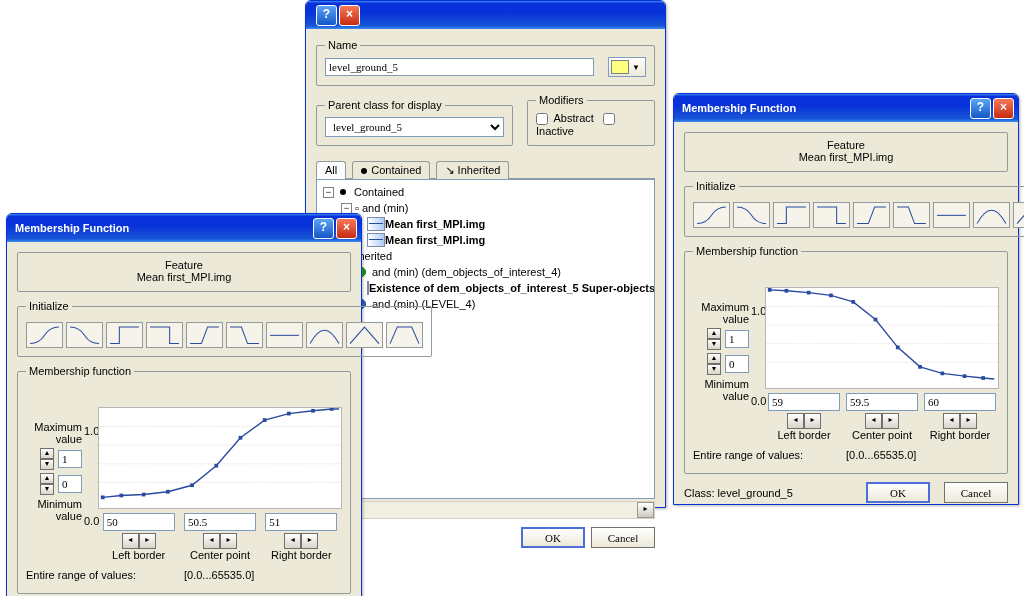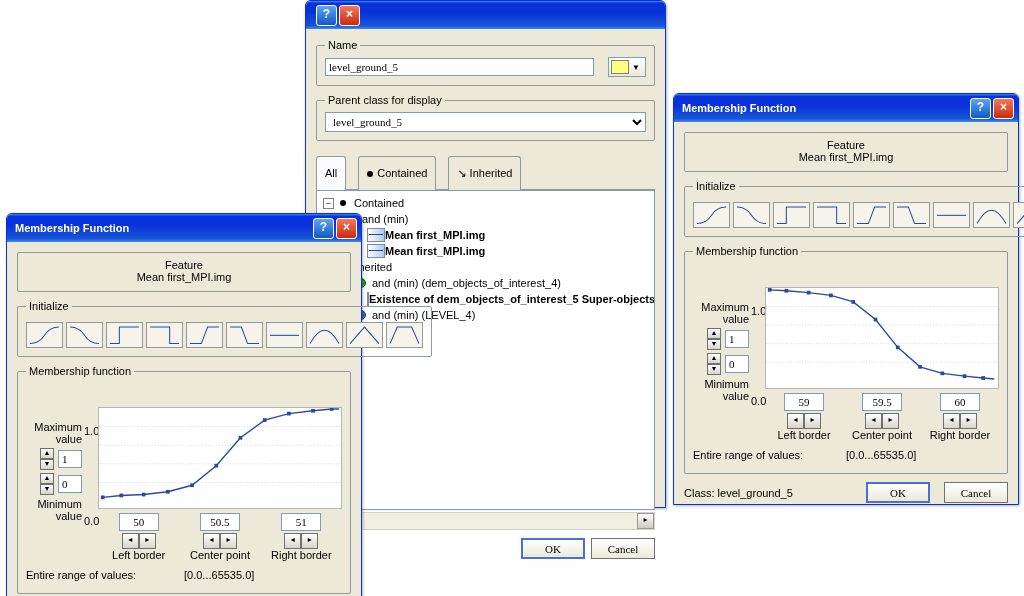--- a/index.html
+++ b/index.html
@@ -9,21 +9,21 @@
 .tbtn{width:19px;height:19px;margin-left:2px;border:1px solid #fff;border-radius:3px;font-weight:bold;font-size:12px;text-align:center;line-height:16px;color:#fff;cursor:pointer}
 .help-btn{background:linear-gradient(to bottom,#5ba4f5,#1557c7)}
 .close-btn{background:linear-gradient(to bottom,#f5785a,#c72b10)}
 .body{padding:10px}
 fieldset{border:1px solid #919b9c;border-radius:2px;margin:0 0 8px 0;padding:6px 8px 8px 8px}
 legend{padding:0 3px;font-size:11px}
 .txt{background:#fff;border:1px solid #7f9db9;height:18px;padding:1px 3px;font:11px Tahoma;box-sizing:border-box}
 .btn{background:linear-gradient(to bottom,#fff,#ece9d8);border:1px solid #707070;border-radius:0;height:21px;font:11px Tahoma;padding:0 8px;cursor:pointer;min-width:64px}
 .btn.default{border:2px solid #4a6fd8;padding:0 7px}
 .tabs{display:flex;border-bottom:1px solid #919b9c;margin-bottom:0}
-.tab{background:#ece9d8;border:1px solid #919b9c;border-bottom:none;border-radius:3px 3px 0 0;padding:10px 8px;margin-right:12px;cursor:pointer;position:relative;top:1px}
+.tab{background:#ece9d8;border:1px solid #919b9c;border-bottom:none;border-radius:3px 3px 0 0;padding:2px 8px;margin-right:6px;cursor:pointer;position:relative;top:1px}
 .tab.active{background:#fcfcfe;z-index:2}
 .tree{background:#fff;border:1px solid #7f9db9;height:310px;padding:4px;overflow:auto;font-size:11px;line-height:16px}
 .tree .row{white-space:nowrap;display:flex;align-items:center}
 .tree .pm{display:inline-block;width:9px;height:9px;border:1px solid #808080;text-align:center;line-height:8px;font-size:9px;margin-right:3px;cursor:pointer;background:#fff}
 .tree .ic{display:inline-block;width:14px;height:12px;margin-right:3px;vertical-align:middle}
 .dot-black{width:6px;height:6px;background:#000;border-radius:50%;margin:3px}
 .dot-green{width:8px;height:8px;background:#1faa1a;border:1px solid #0a5a07;border-radius:50%;margin:1px}
 .dot-blue{width:8px;height:8px;background:#3a6acc;border:1px solid #123a8a;border-radius:50%;margin:1px}
 .micon{width:16px;height:12px;border:1px solid #7a8aa8;background:linear-gradient(to right,#fff 0%,#aecaf0 100%);display:inline-block;position:relative}
 .micon::after{content:"";position:absolute;left:1px;right:1px;top:5px;height:1px;background:#2a4aa0}
@@ -36,21 +36,21 @@
 .mf-left{position:absolute;left:0;top:14px;width:56px;text-align:right;font-size:11px}
 .mf-graph{margin-left:72px;background:#fff;border:1px solid #b6b6b6;height:100px;position:relative}
 .mf-graph svg{position:absolute;inset:0}
 .coord-lbl{position:absolute;right:0;top:0;font-size:11px}
 .xy-lbl{position:absolute;right:0;top:-14px;font-size:11px}
 .spin{display:flex;flex-direction:column;width:14px}
 .spin div{height:9px;border:1px solid #707070;background:linear-gradient(to bottom,#fff,#d8d4c8);font-size:7px;text-align:center;line-height:7px;cursor:pointer}
 .val-row{display:flex;gap:4px;align-items:center;margin:3px 0}
 .lr-row{display:flex;margin-left:72px;margin-top:4px}
 .lr-col{flex:1;text-align:center}
-.lr-col .txt{width:40px;text-align:center}
+.lr-col .txt{width:72px;text-align:left}
 .nudge{display:inline-flex;margin-top:2px}
 .nudge div{width:15px;height:14px;border:1px solid #707070;background:linear-gradient(to bottom,#fff,#d8d4c8);font-size:8px;text-align:center;line-height:12px;cursor:pointer}
 .footer{display:flex;justify-content:flex-end;gap:6px;margin-top:8px}
 .label-row{margin:4px 0}
 .hscroll{height:16px;background:#f1efe2;border:1px solid #d4d0c8;margin-top:2px;margin-left:0;display:flex}
 .hscroll .sb{width:15px;background:linear-gradient(to bottom,#fff,#cecabe);border:1px solid #9c9a8c;text-align:center;font-size:8px;line-height:12px}
 .hscroll .track{flex:1}
 .colorbtn{width:32px;height:18px;border:1px solid #7f9db9;background:linear-gradient(to bottom,#fff,#ece9d8);display:inline-flex;align-items:center;padding:0 2px;cursor:pointer}
 .colorbtn .sw{width:16px;height:12px;background:#ffff80;border:1px solid #808080}
 .colorbtn .ar{margin-left:3px;font-size:8px}
@@ -71,20 +71,25 @@
         <div class="colorbtn">
             <div class="sw"></div>
             <div class="ar">▼</div>
           </div>
       </div>
     </fieldset>
     <div class="row-flex" style="align-items:flex-end">
       <fieldset style="flex:1">
         <legend>Parent class for display</legend>
         <select class="txt" style="width:100%;height:20px"><option>level_ground_5</option></select>
+      </fieldset>
+      <fieldset style="width:110px">
+        <legend>Modifiers</legend>
+        <label><input type="checkbox" class="chk" style=""> <span>Abstract</span></label>
+        <label style="margin-left:6px"><input type="checkbox" class="chk" style=""> <span>Inactive</span></label>
       </fieldset>
     </div>
 
     <div style="margin-top:6px">
       <div class="tabs">
         <div class="tab active">All</div>
         <div class="tab"><span style="display:inline-block;width:6px;height:6px;background:#000;border-radius:50%;margin-right:4px;vertical-align:middle"></span><span>Contained</span></div>
         <div class="tab"><span style="margin-right:3px">↘</span><span>Inherited</span></div>
       </div>
       <div class="tree" style="position:relative">

